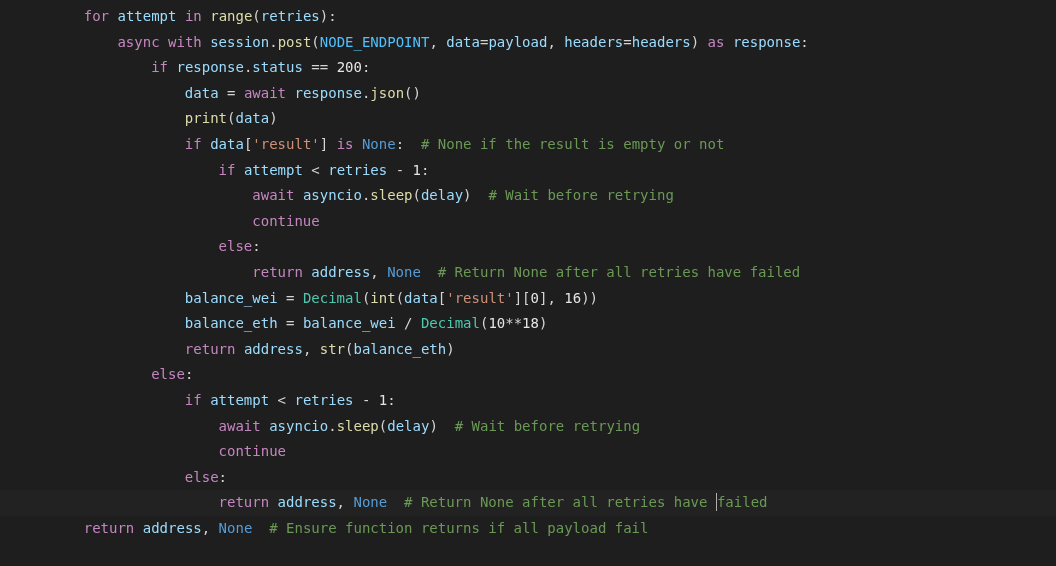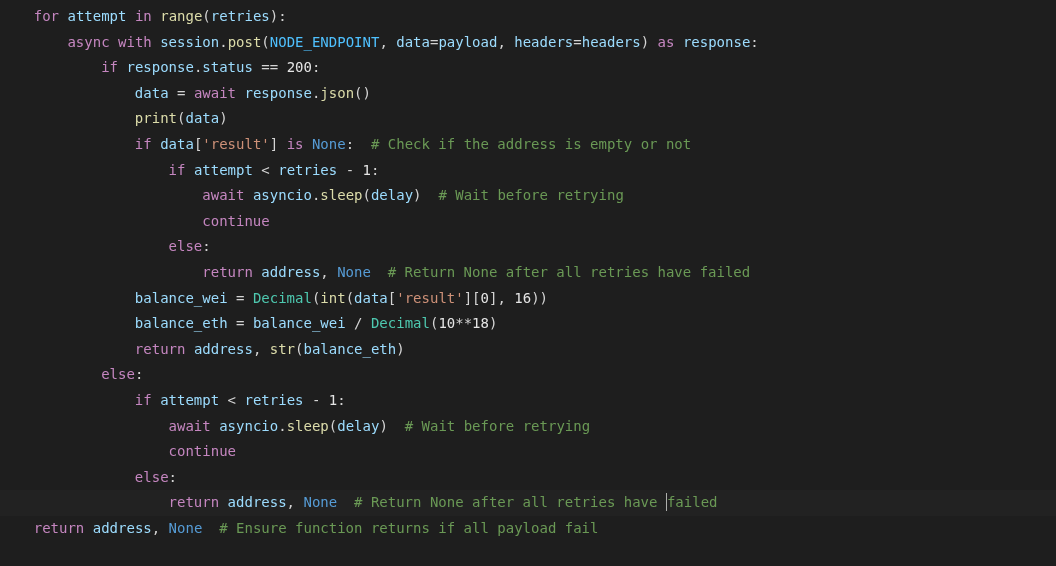--- a/index.html
+++ b/index.html
@@ -18,20 +18,21 @@
       overflow: hidden;
       padding: 0;
     }
     .code-container {
       padding: 4px 0 0 0;
       position: relative;
     }
     .line {
       white-space: pre;
       position: relative;
+      padding-left: 50px;
     }
     
     .kw { color: #c586c0; }
     .var { color: #9cdcfe; }
     .const { color: #4fc1ff; }
     .param { color: #9cdcfe; }
     .str { color: #ce9178; }
     .num { color: #e5e5e5; }
     .comment { color: #6a9955; }
     .op { color: #d4d4d4; }
@@ -57,21 +58,21 @@
 </head>
 <body>
 
 <div class="code-container">
 
 <div class="line">    <span class="kw">for</span> <span class="var">attempt</span> <span class="kw">in</span> <span class="builtin">range</span><span class="punct">(</span><span class="var">retries</span><span class="punct">):</span></div>
 <div class="line">        <span class="kw">async</span> <span class="kw">with</span> <span class="var">session</span><span class="punct">.</span><span class="method">post</span><span class="punct">(</span><span class="const">NODE_ENDPOINT</span><span class="punct">, </span><span class="param">data</span><span class="op">=</span><span class="var">payload</span><span class="punct">, </span><span class="param">headers</span><span class="op">=</span><span class="var">headers</span><span class="punct">) </span><span class="kw">as</span> <span class="var">response</span><span class="punct">:</span></div>
 <div class="line">            <span class="kw">if</span> <span class="var">response</span><span class="punct">.</span><span class="var">status</span> <span class="op">==</span> <span class="num">200</span><span class="punct">:</span></div>
 <div class="line">                <span class="var">data</span> <span class="op">=</span> <span class="await">await</span> <span class="var">response</span><span class="punct">.</span><span class="method">json</span><span class="punct">()</span></div>
 <div class="line">                <span class="builtin">print</span><span class="punct">(</span><span class="var">data</span><span class="punct">)</span></div>
-<div class="line">                <span class="kw">if</span> <span class="var">data</span><span class="punct">[</span><span class="str">'result'</span><span class="punct">]</span> <span class="kw">is</span> <span class="none">None</span><span class="punct">:</span>  <span class="comment"># Check if the address is empty or not</span></div>
+<div class="line">                <span class="kw">if</span> <span class="var">data</span><span class="punct">[</span><span class="str">'result'</span><span class="punct">]</span> <span class="kw">is</span> <span class="none">None</span><span class="punct">:</span>  <span class="comment"># None if the result is empty or not</span></div>
 <div class="line">                    <span class="kw">if</span> <span class="var">attempt</span> <span class="op">&lt;</span> <span class="var">retries</span> <span class="op">-</span> <span class="num">1</span><span class="punct">:</span></div>
 <div class="line">                        <span class="await">await</span> <span class="var">asyncio</span><span class="punct">.</span><span class="method">sleep</span><span class="punct">(</span><span class="var">delay</span><span class="punct">)</span>  <span class="comment"># Wait before retrying</span></div>
 <div class="line">                        <span class="kw">continue</span></div>
 <div class="line">                    <span class="kw">else</span><span class="punct">:</span></div>
 <div class="line">                        <span class="kw">return</span> <span class="var">address</span><span class="punct">, </span><span class="none">None</span>  <span class="comment"># Return None after all retries have failed</span></div>
 <div class="line">                <span class="var">balance_wei</span> <span class="op">=</span> <span class="cls">Decimal</span><span class="punct">(</span><span class="builtin">int</span><span class="punct">(</span><span class="var">data</span><span class="punct">[</span><span class="str">'result'</span><span class="punct">][</span><span class="num">0</span><span class="punct">], </span><span class="num">16</span><span class="punct">))</span></div>
 <div class="line">                <span class="var">balance_eth</span> <span class="op">=</span> <span class="var">balance_wei</span> <span class="op">/</span> <span class="cls">Decimal</span><span class="punct">(</span><span class="num">10</span><span class="op">**</span><span class="num">18</span><span class="punct">)</span></div>
 <div class="line">                <span class="kw">return</span> <span class="var">address</span><span class="punct">, </span><span class="builtin">str</span><span class="punct">(</span><span class="var">balance_eth</span><span class="punct">)</span></div>
 <div class="line">            <span class="kw">else</span><span class="punct">:</span></div>
 <div class="line">                <span class="kw">if</span> <span class="var">attempt</span> <span class="op">&lt;</span> <span class="var">retries</span> <span class="op">-</span> <span class="num">1</span><span class="punct">:</span></div>

